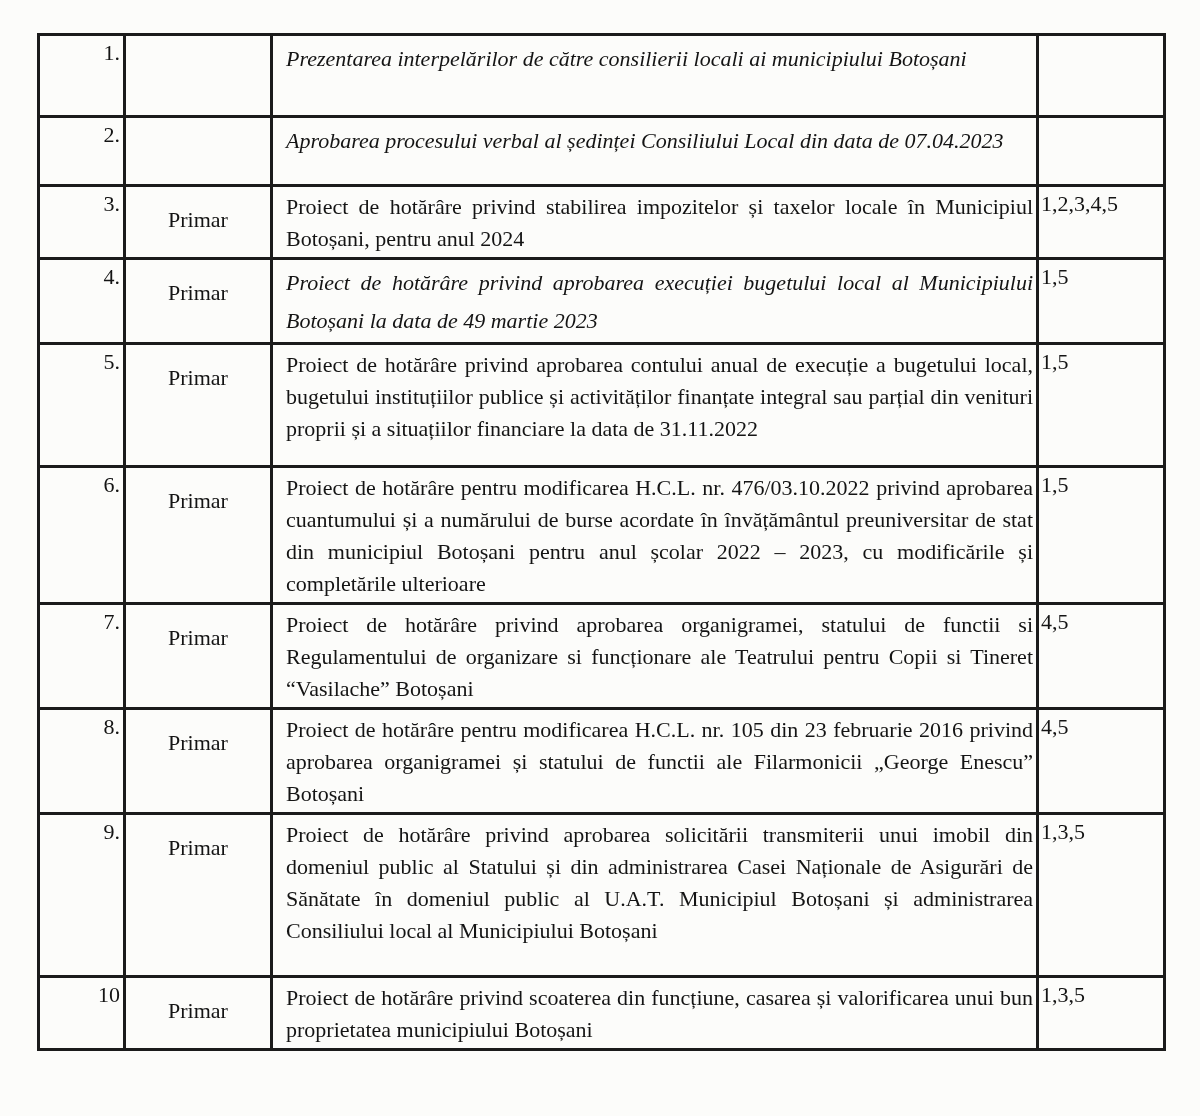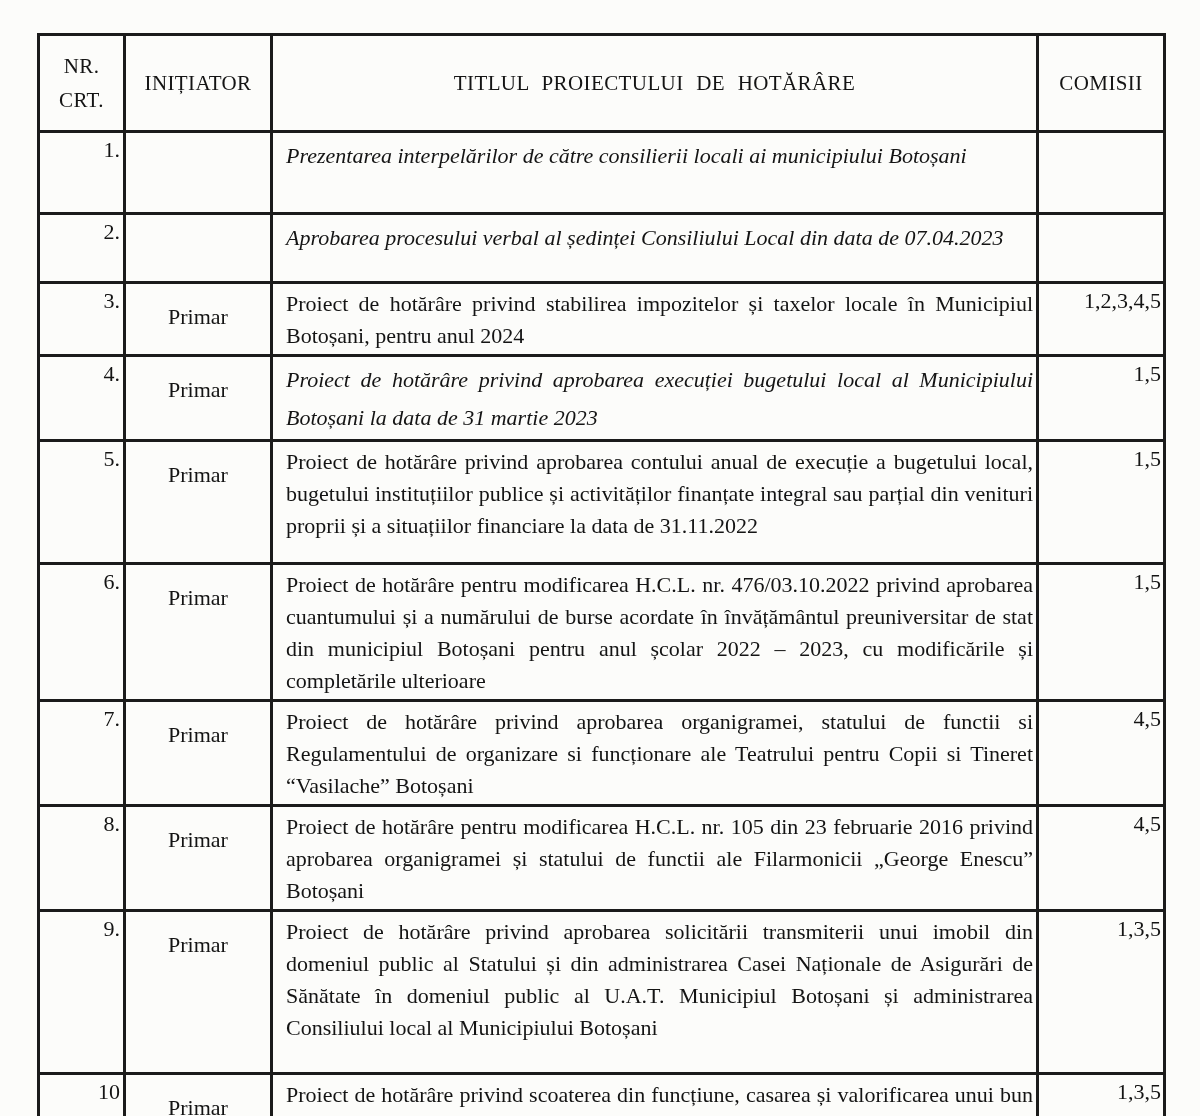--- a/index.html
+++ b/index.html
@@ -57,46 +57,37 @@
   td.initiator {
     text-align: center;
     padding: 20px 2px 0 2px;
   }
   td.title {
     text-align: justify;
     padding: 4px 3px 2px 13px;
     line-height: 32px;
   }
   td.comisii {
-    text-align: right;
+    text-align: left;
     padding: 4px 2px 16px 2px;
   }
   tr.wide td.title { line-height: 38px; font-style: italic; }
 </style>
 </head>
 <body>
 
 <div class="page">
   <table class="agenda">
     <colgroup>
       <col class="c-nr">
       <col class="c-init">
       <col class="c-title">
       <col class="c-comisii">
     </colgroup>
     <tbody>
-        <tr class="header-row" style="height:97px">
-      <th>
-        <div>NR.</div>
-        <div>CRT.</div>
-      </th>
-      <th>INIȚIATOR</th>
-      <th class="h-title">TITLUL PROIECTULUI DE HOTĂRÂRE</th>
-      <th>COMISII</th>
-    </tr>
 
     <tr class="wide" style="height:82px">
       <td class="nr">1.</td>
       <td class="initiator"></td>
       <td class="title">Prezentarea interpelărilor de către consilierii locali ai municipiului Botoșani</td>
       <td class="comisii"></td>
     </tr>
 
     <tr class="wide" style="height:69px">
       <td class="nr">2.</td>
@@ -108,21 +99,21 @@
     <tr style="height:60px">
       <td class="nr">3.</td>
       <td class="initiator">Primar</td>
       <td class="title">Proiect de hotărâre privind stabilirea impozitelor și taxelor locale în Municipiul Botoșani, pentru anul 2024</td>
       <td class="comisii">1,2,3,4,5</td>
     </tr>
 
     <tr class="wide" style="height:73px">
       <td class="nr">4.</td>
       <td class="initiator">Primar</td>
-      <td class="title">Proiect de hotărâre privind aprobarea execuției bugetului local al Municipiului Botoșani la data de 31 martie 2023</td>
+      <td class="title">Proiect de hotărâre privind aprobarea execuției bugetului local al Municipiului Botoșani la data de 49 martie 2023</td>
       <td class="comisii">1,5</td>
     </tr>
 
     <tr style="height:123px">
       <td class="nr">5.</td>
       <td class="initiator">Primar</td>
       <td class="title">Proiect de hotărâre privind aprobarea contului anual de execuție a bugetului local, bugetului instituțiilor publice și activităților finanțate integral sau parțial din venituri proprii și a situațiilor financiare la data de 31.11.2022</td>
       <td class="comisii">1,5</td>
     </tr>
 

